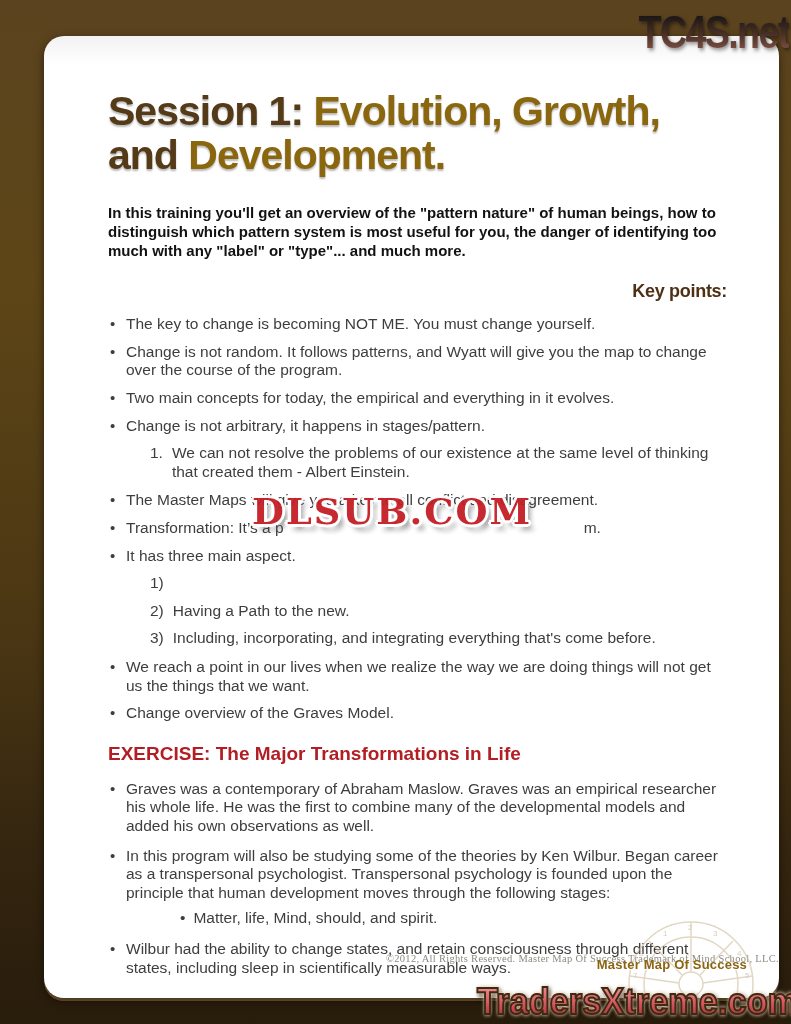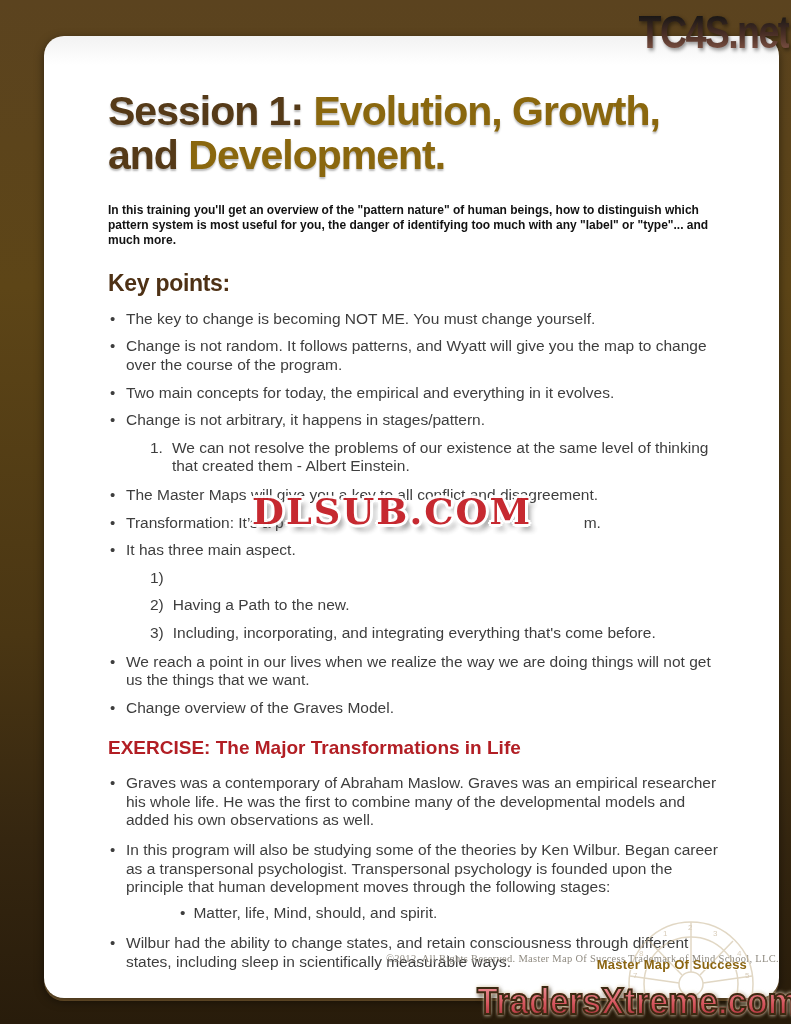--- a/index.html
+++ b/index.html
@@ -16,25 +16,25 @@
     z-index:1;
   }
   .content{padding:54px 52px 0 64px;}
   h1.title{
     margin:0;font-size:41px;line-height:1.07;letter-spacing:-1px;font-weight:700;
     text-shadow:0 2px 2px rgba(0,0,0,.28);
   }
   .t-dark{color:#553a18;}
   .t-gold{color:#8a670e;}
   .intro{
-    margin:25px 0 0 0;max-width:648px;font-size:12px;line-height:1.28;
+    margin:25px 0 0 0;max-width:648px;font-size:15px;line-height:1.28;
     font-weight:700;color:#121212;
   }
   h2.keypoints{
-    margin:21px 0 0 0;font-size:23px;font-weight:700;color:#4e3115;letter-spacing:-0.3px;
+    margin:21px 0 0 0;font-size:18px;font-weight:700;color:#4e3115;letter-spacing:-0.3px;text-align:right;
   }
   .list{margin-top:13px;}
   .b-item{display:flex;margin-bottom:9px;}
   .dot{width:16px;flex:0 0 16px;color:#3e3e3e;font-size:15px;line-height:1.2;padding-left:2px;}
   .b-body{max-width:612px;}
   .b-line{font-size:15.5px;line-height:1.2;color:#3e3e3e;}
   .sub-num{display:flex;gap:9px;margin:9px 0 1px 24px;max-width:575px;
     font-size:15.5px;line-height:1.2;color:#3e3e3e;}
   .sub-num .marker{flex:0 0 auto;}
   .sub-bullet{display:flex;gap:8px;margin:7px 0 1px 54px;max-width:540px;

